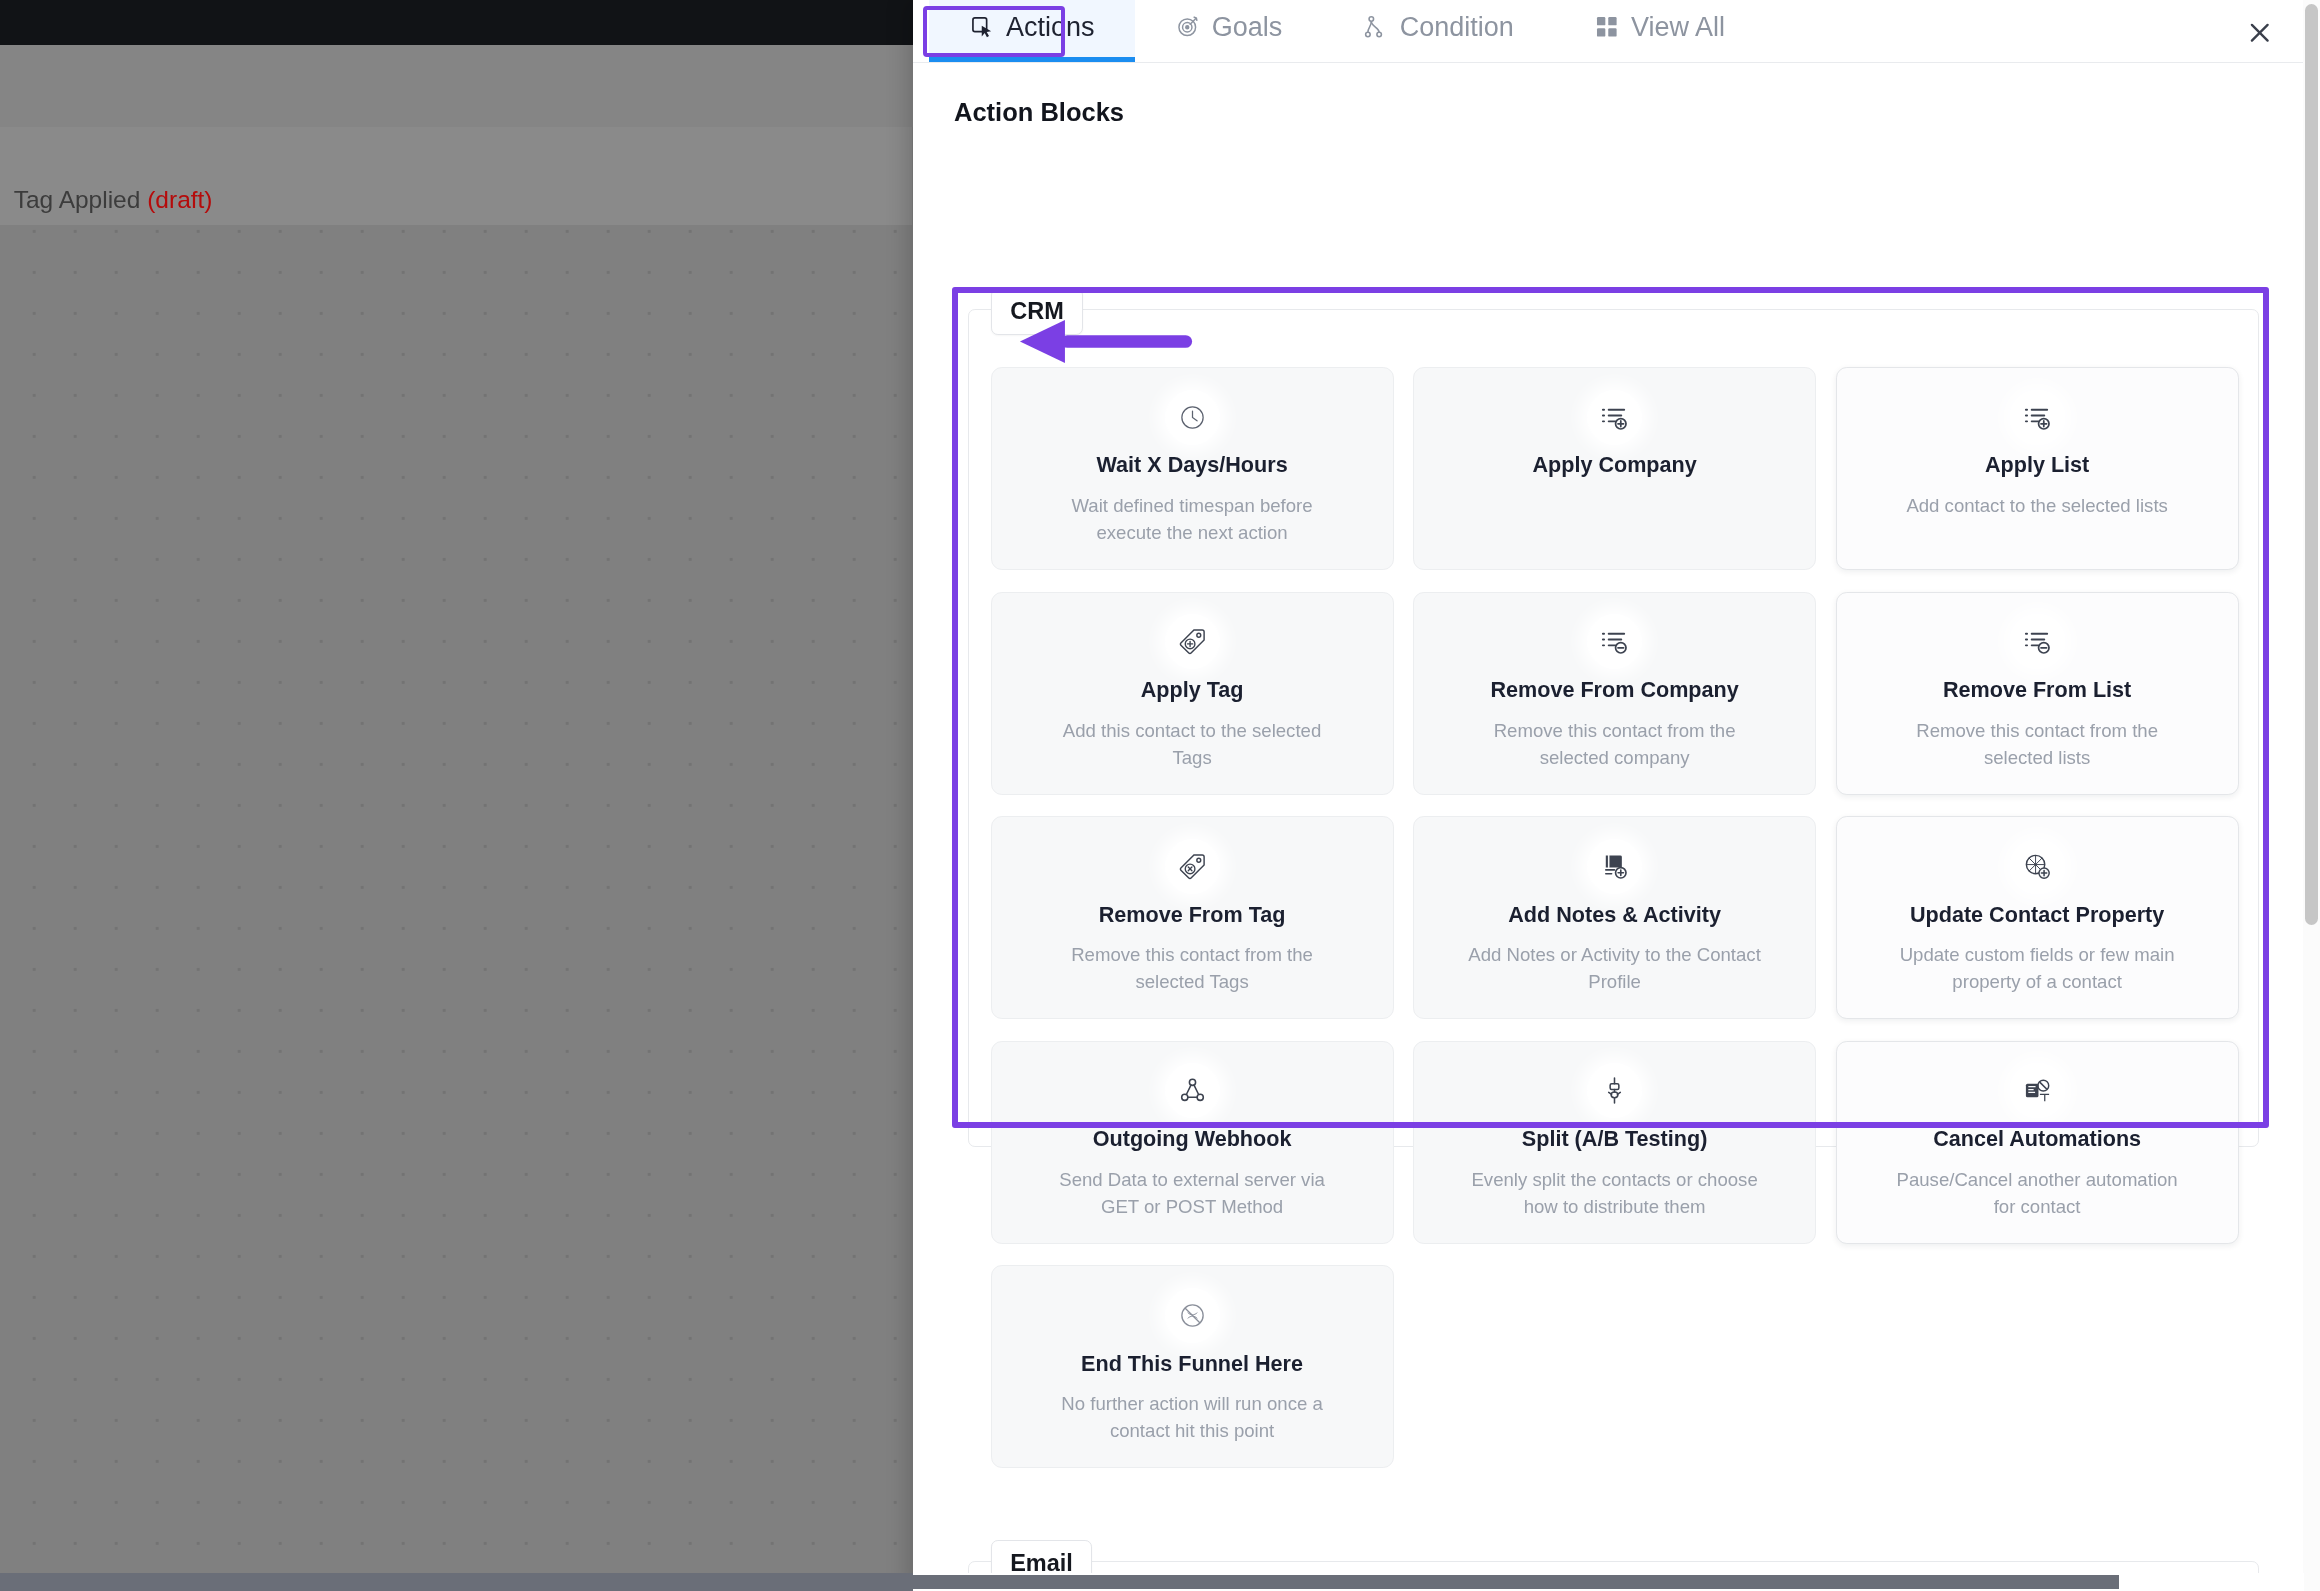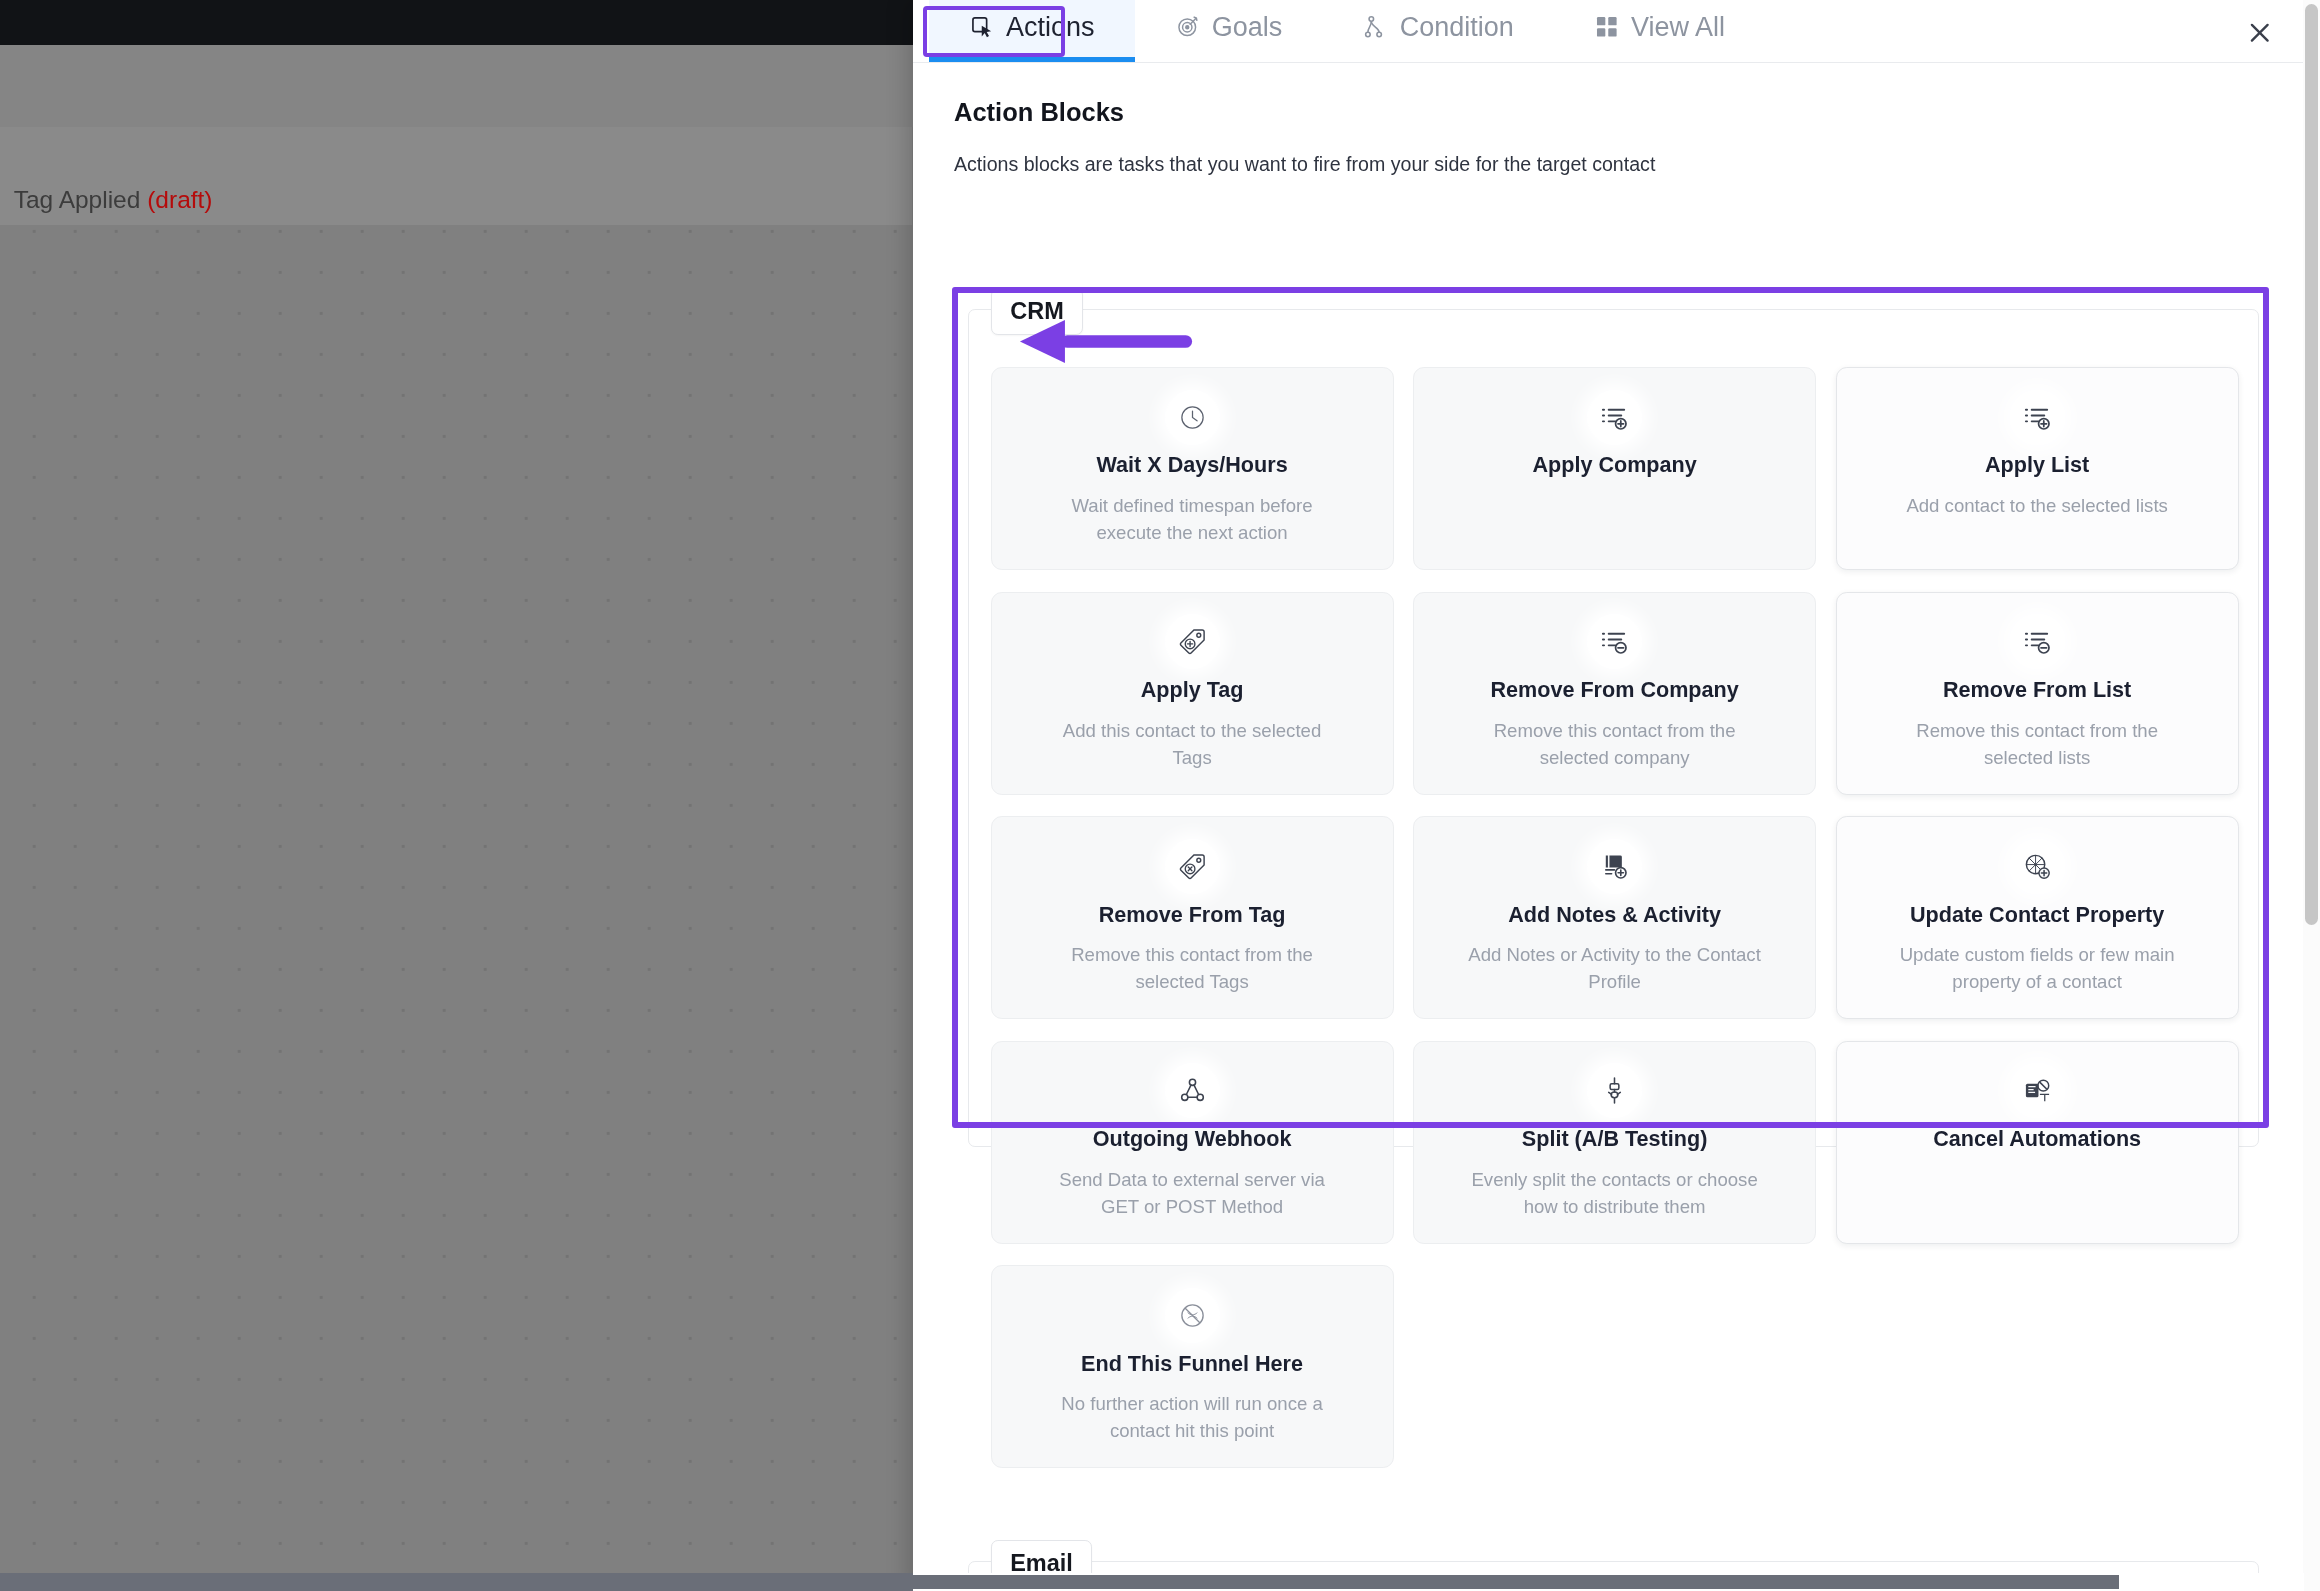--- a/index.html
+++ b/index.html
@@ -262,21 +262,20 @@
     <div class="close-btn">
       <svg width="25.5" height="25.5" viewBox="0 0 26 26" stroke="#3a3f4b" stroke-width="2.4" stroke-linecap="round">
         <path d="M5 5 L21 21 M21 5 L5 21"></path>
       </svg>
     </div>
   </div>
 
   <div class="content">
 
     <div class="section-title">Action Blocks</div>
-    <div class="section-sub">Actions blocks are tasks that you want to fire from your side for the target contact</div>
 
     <div class="annot-box"></div>
     <svg class="annot-arrow" width="178" height="57" viewBox="0 0 182 58">
       <path d="M2 29 L48 7 L48 51 Z" fill="#7b3fe4"></path>
       <rect x="44" y="22.5" width="134" height="13" rx="6.5" fill="#7b3fe4"></rect>
     </svg>
 
     <div class="group">
       <div class="group-badge">CRM</div>
 
@@ -430,20 +429,21 @@
           <div class="card-icon">
             <svg width="29" height="29" viewBox="0 0 30 30" fill="none" stroke="#3d4350" stroke-width="1.5">
               <rect x="3" y="8" width="13" height="14" rx="1.6" fill="#3d4350" stroke="none"></rect>
               <path d="M5.5 11 H13 M5.5 14 H11 M5.5 17 H12.5" stroke="#f7f8f9" stroke-width="1.3"></path>
               <circle cx="21" cy="10" r="5.6"></circle>
               <path d="M17.3 6.3 L24.7 13.7" stroke-width="1.6"></path>
               <path d="M17.5 19 H27 M22.5 19 V26" stroke-width="1.3"></path>
             </svg>
           </div>
           <div class="card-title">Cancel Automations</div>
+          <div class="card-desc">Pause/Cancel another automation for contact</div>
         </div>
 
         <div class="card">
           <div class="card-icon">
             <svg width="29" height="29" viewBox="0 0 30 30" fill="none" stroke="#8b909b" stroke-width="1.4">
               <circle cx="15" cy="15" r="11"></circle>
               <path d="M7.2 7.2 L22.8 22.8"></path>
               <path d="M10 12 C13 15 17 15 20 12" stroke-width="1"></path>
               <path d="M10 18 C13 15 17 15 20 18" stroke-width="1"></path>
             </svg>

